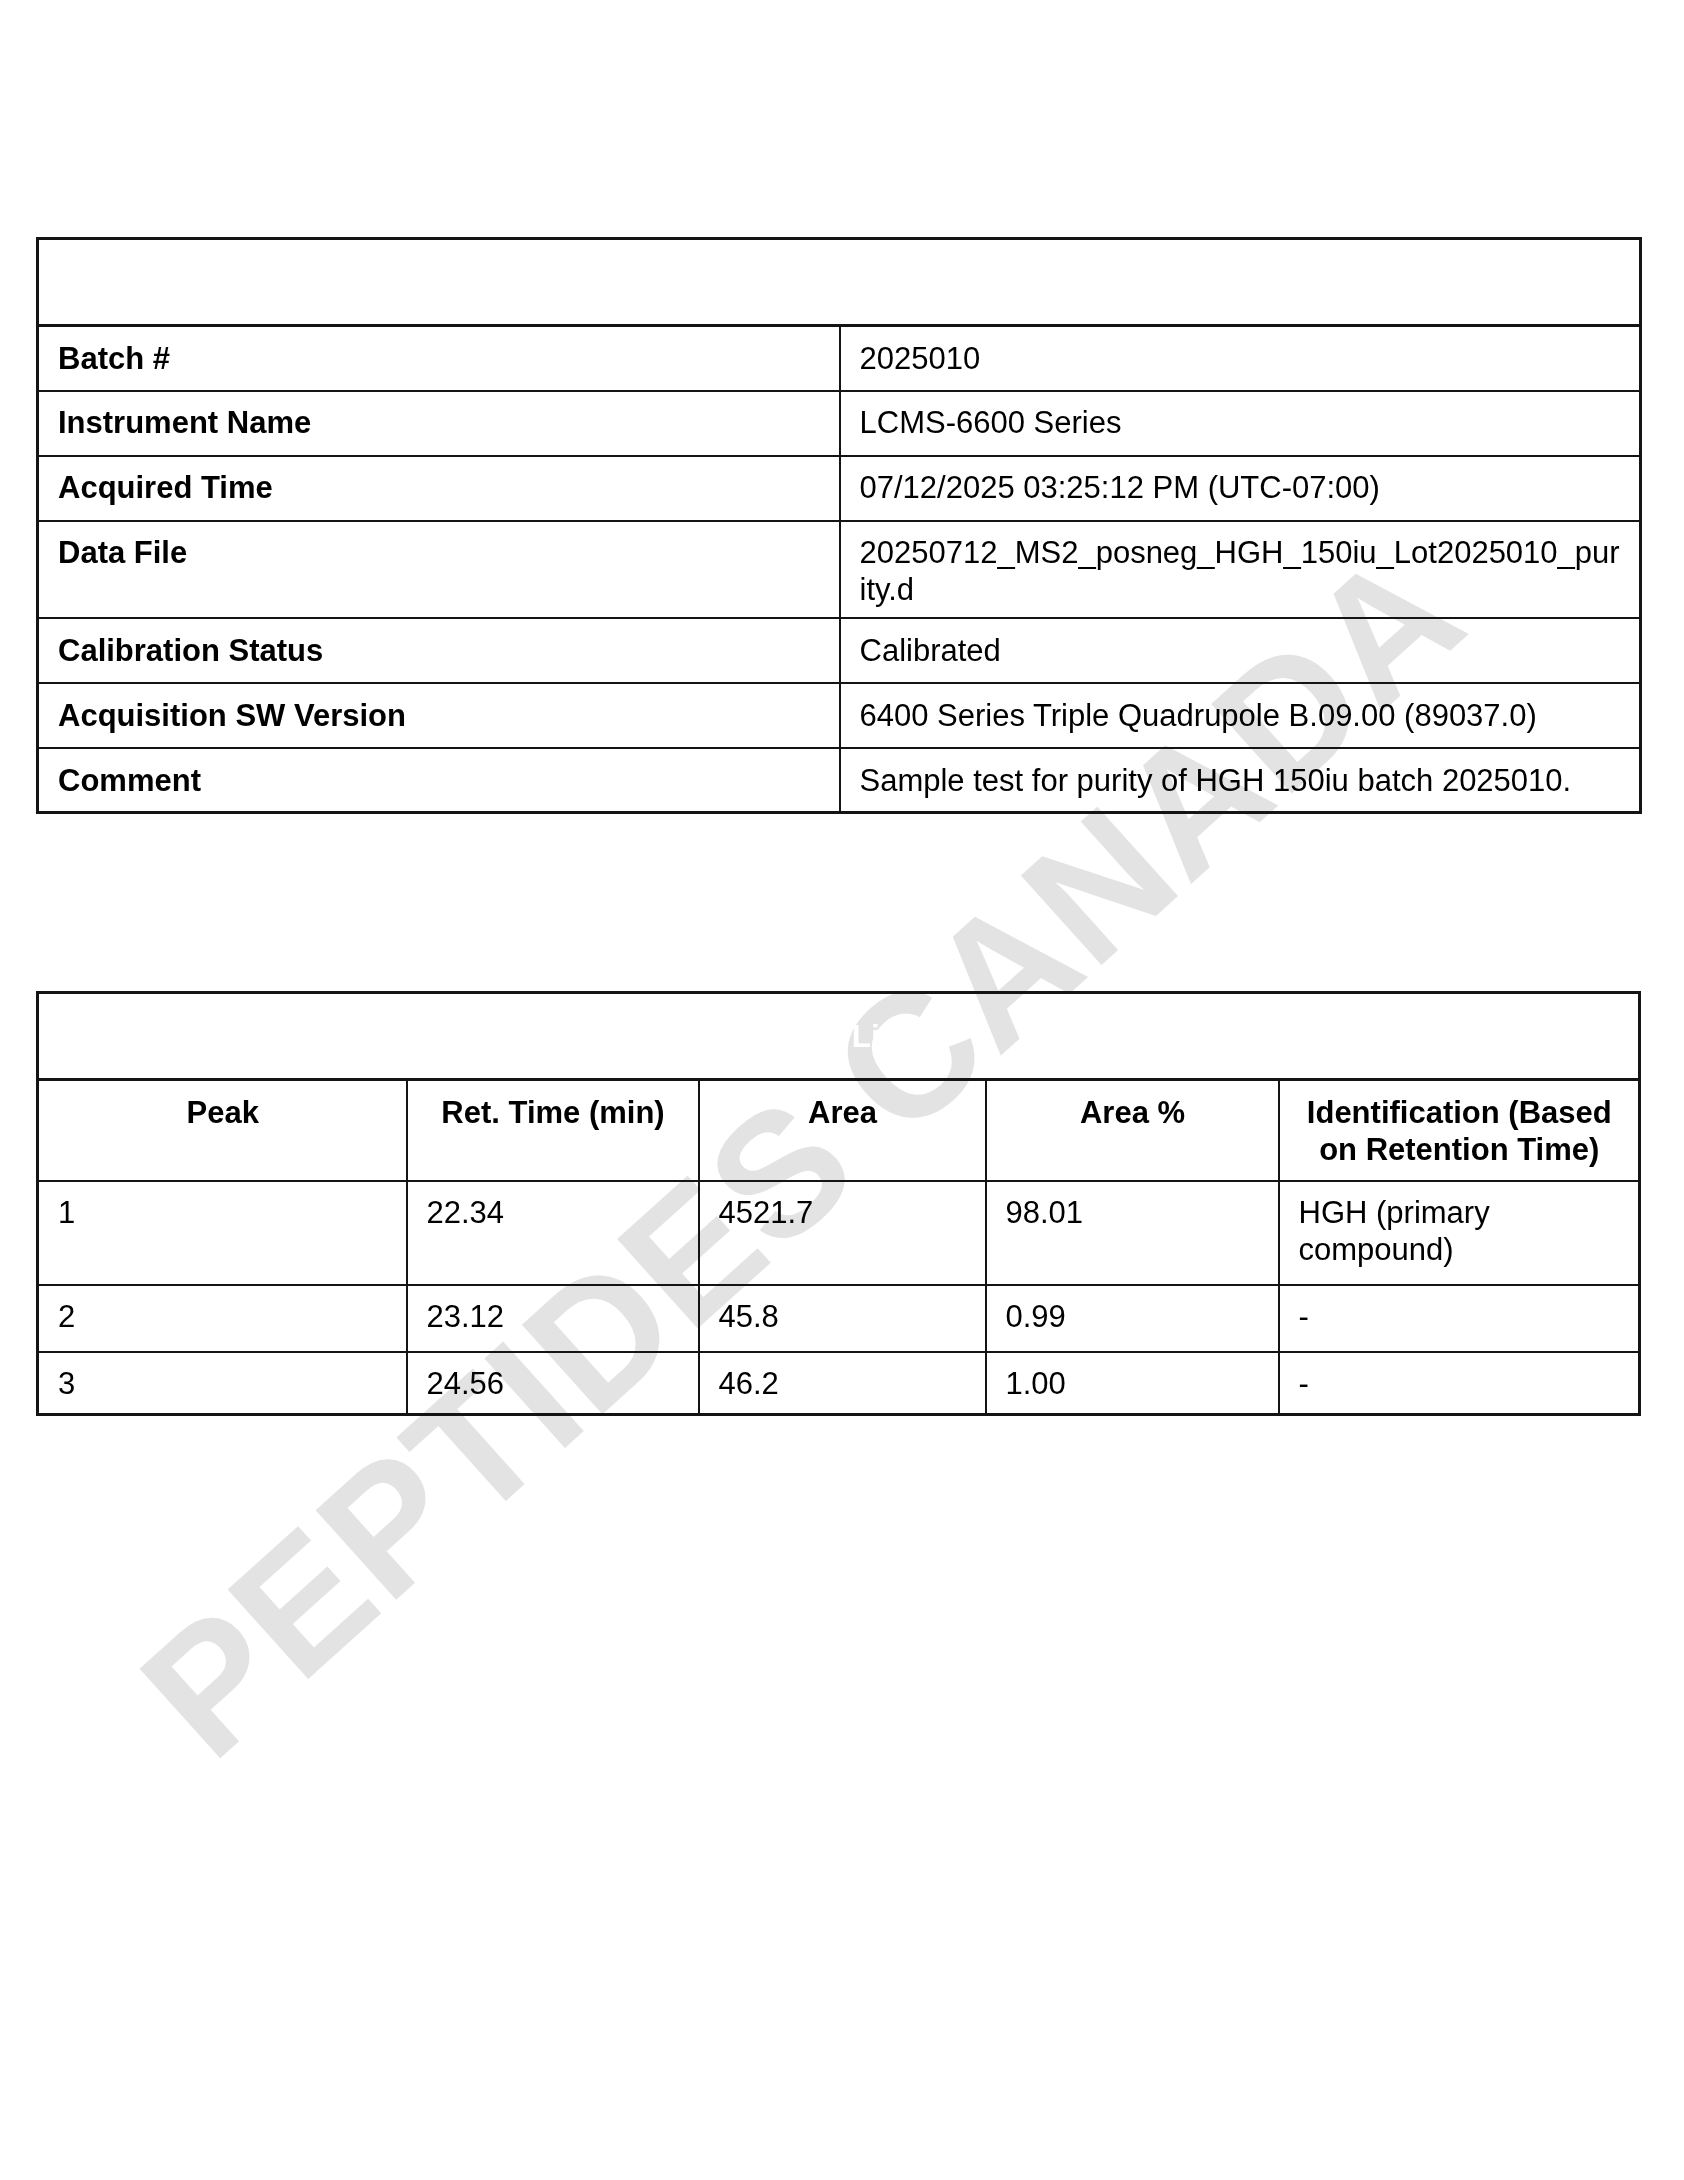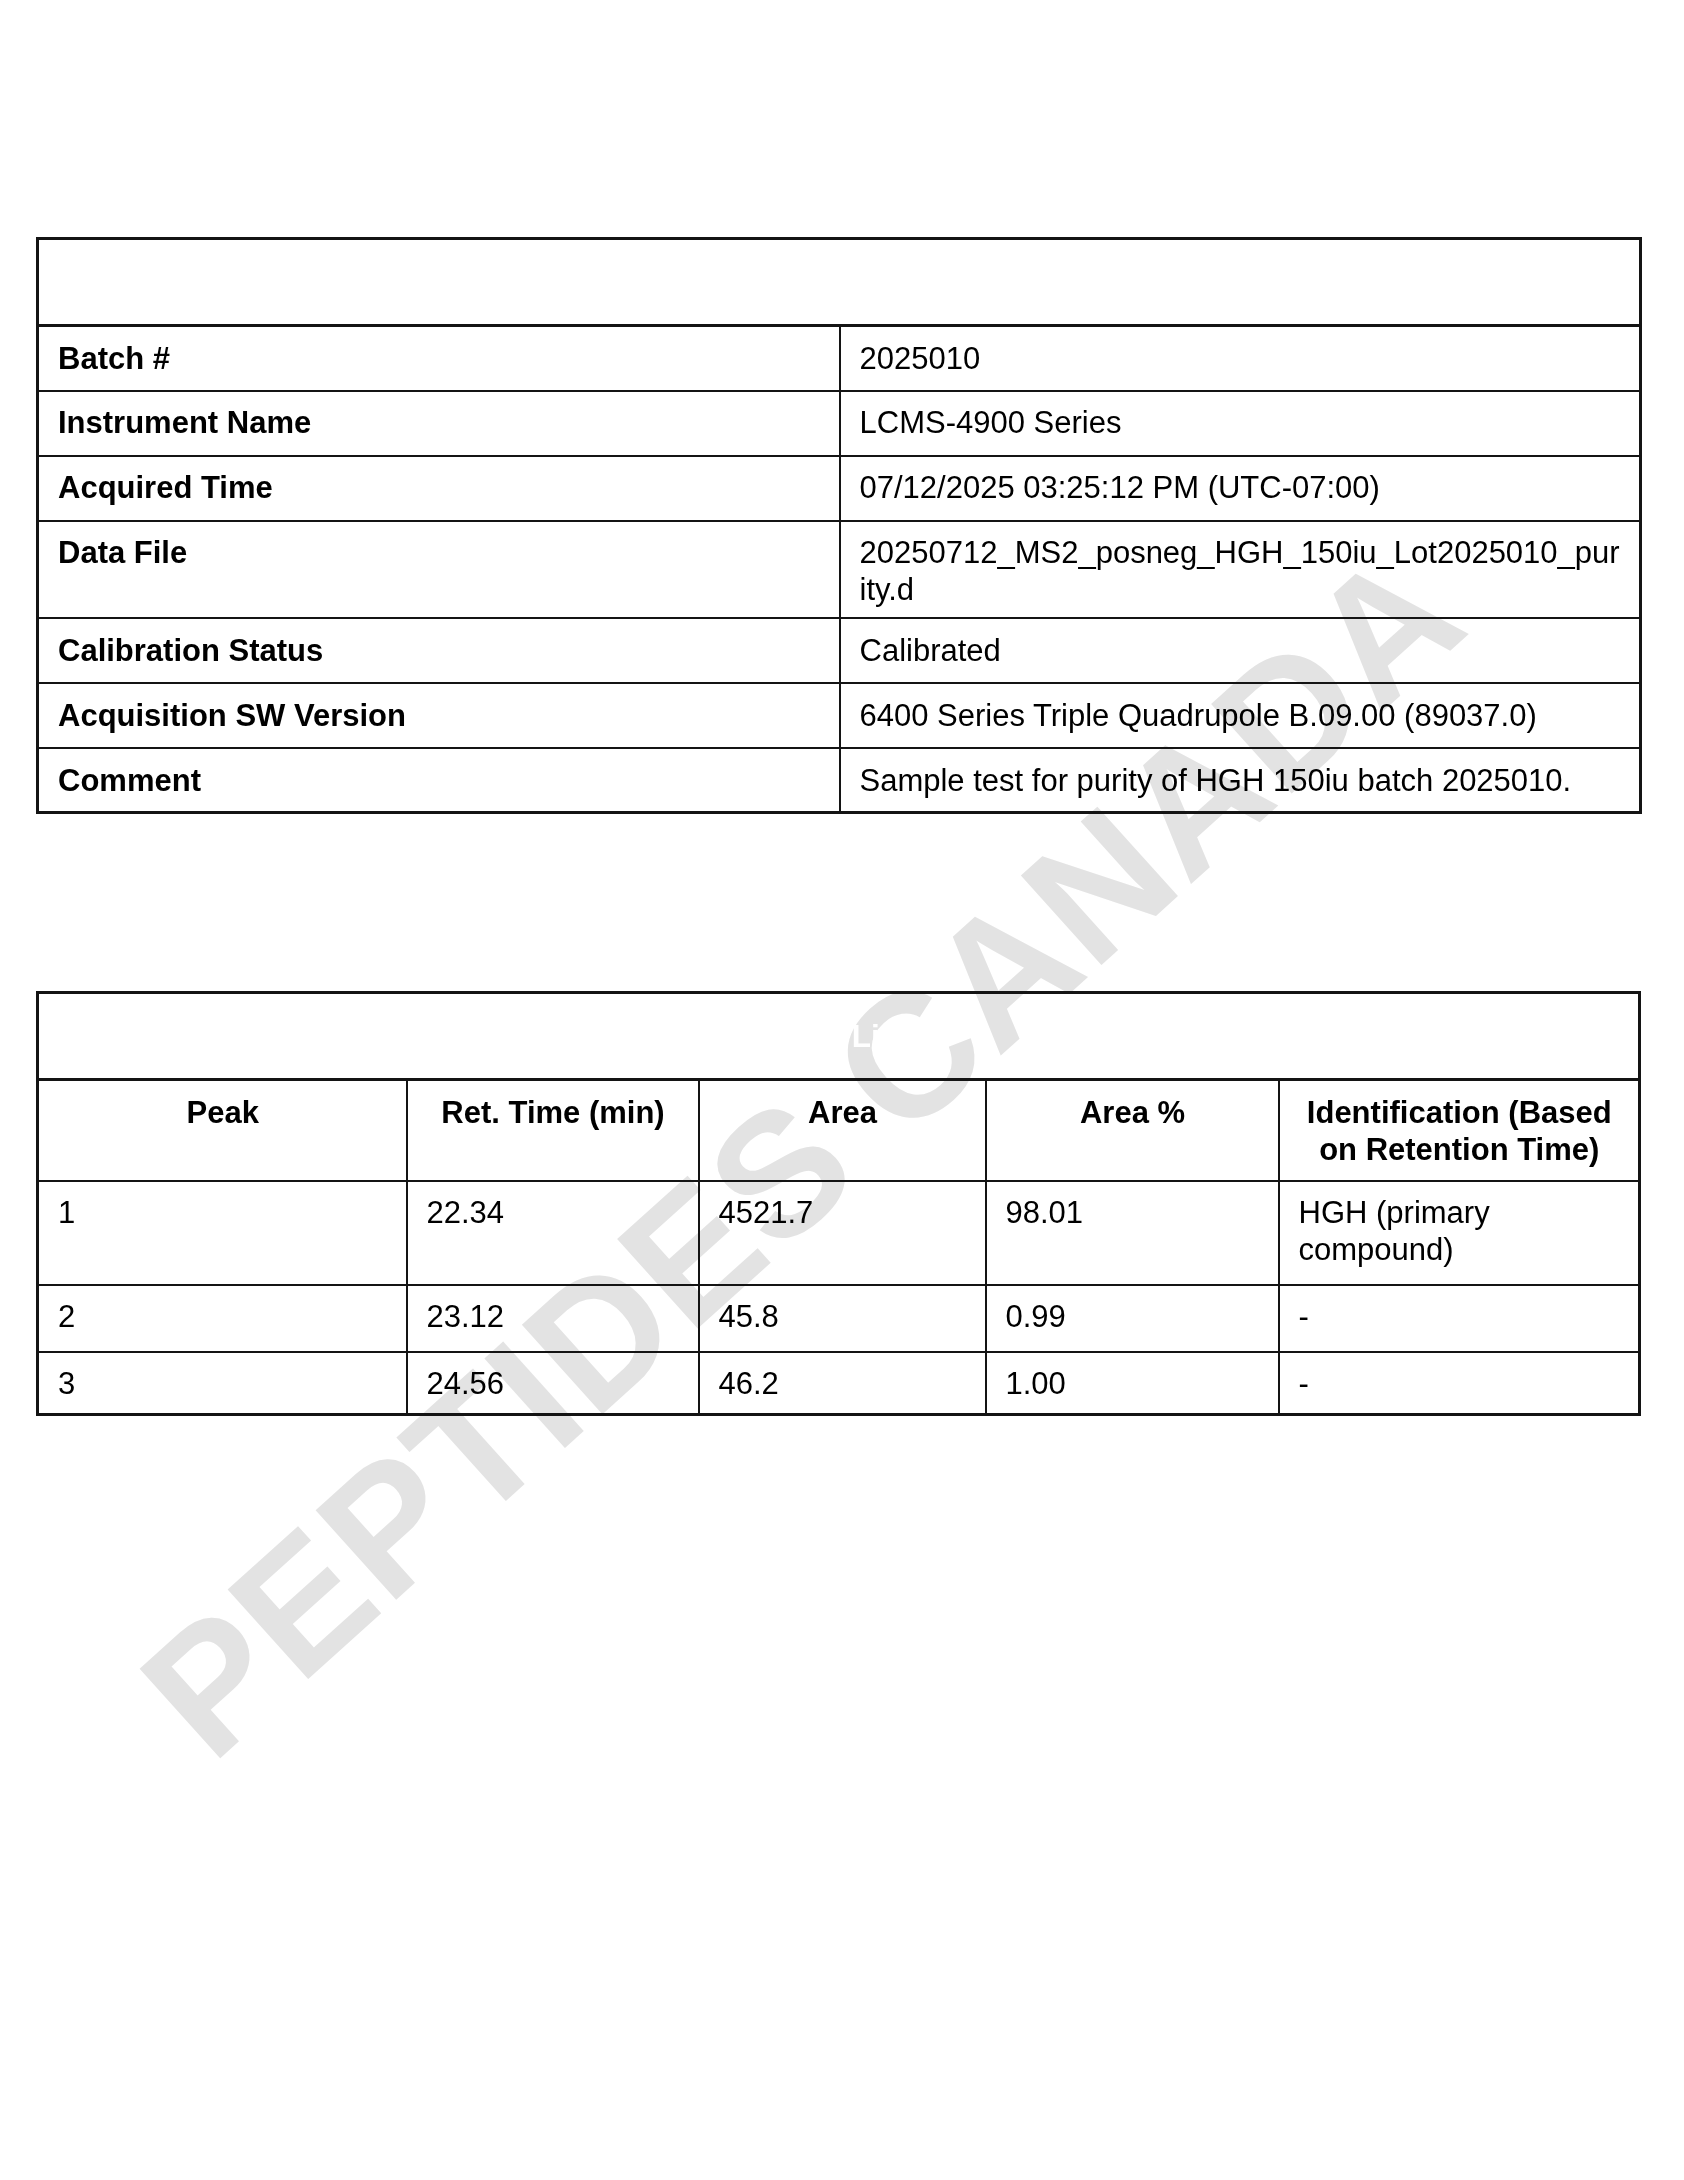--- a/index.html
+++ b/index.html
@@ -91,21 +91,21 @@
   <tbody>
     <tr>
       <td class="title-cell" colspan="2">HPLC Analysis Information</td>
     </tr>
     <tr class="row-s">
       <td class="lbl">Batch #</td>
       <td class="val">2025010</td>
     </tr>
     <tr class="row-s">
       <td class="lbl">Instrument Name</td>
-      <td class="val">LCMS-4900 Series</td>
+      <td class="val">LCMS-6600 Series</td>
     </tr>
     <tr class="row-s">
       <td class="lbl">Acquired Time</td>
       <td class="val">07/12/2025 03:25:12 PM (UTC-07:00)</td>
     </tr>
     <tr class="row-t">
       <td class="lbl">Data File</td>
       <td class="val">20250712_MS2_posneg_HGH_150iu_Lot2025010_purity.d</td>
     </tr>
     <tr class="row-s">

